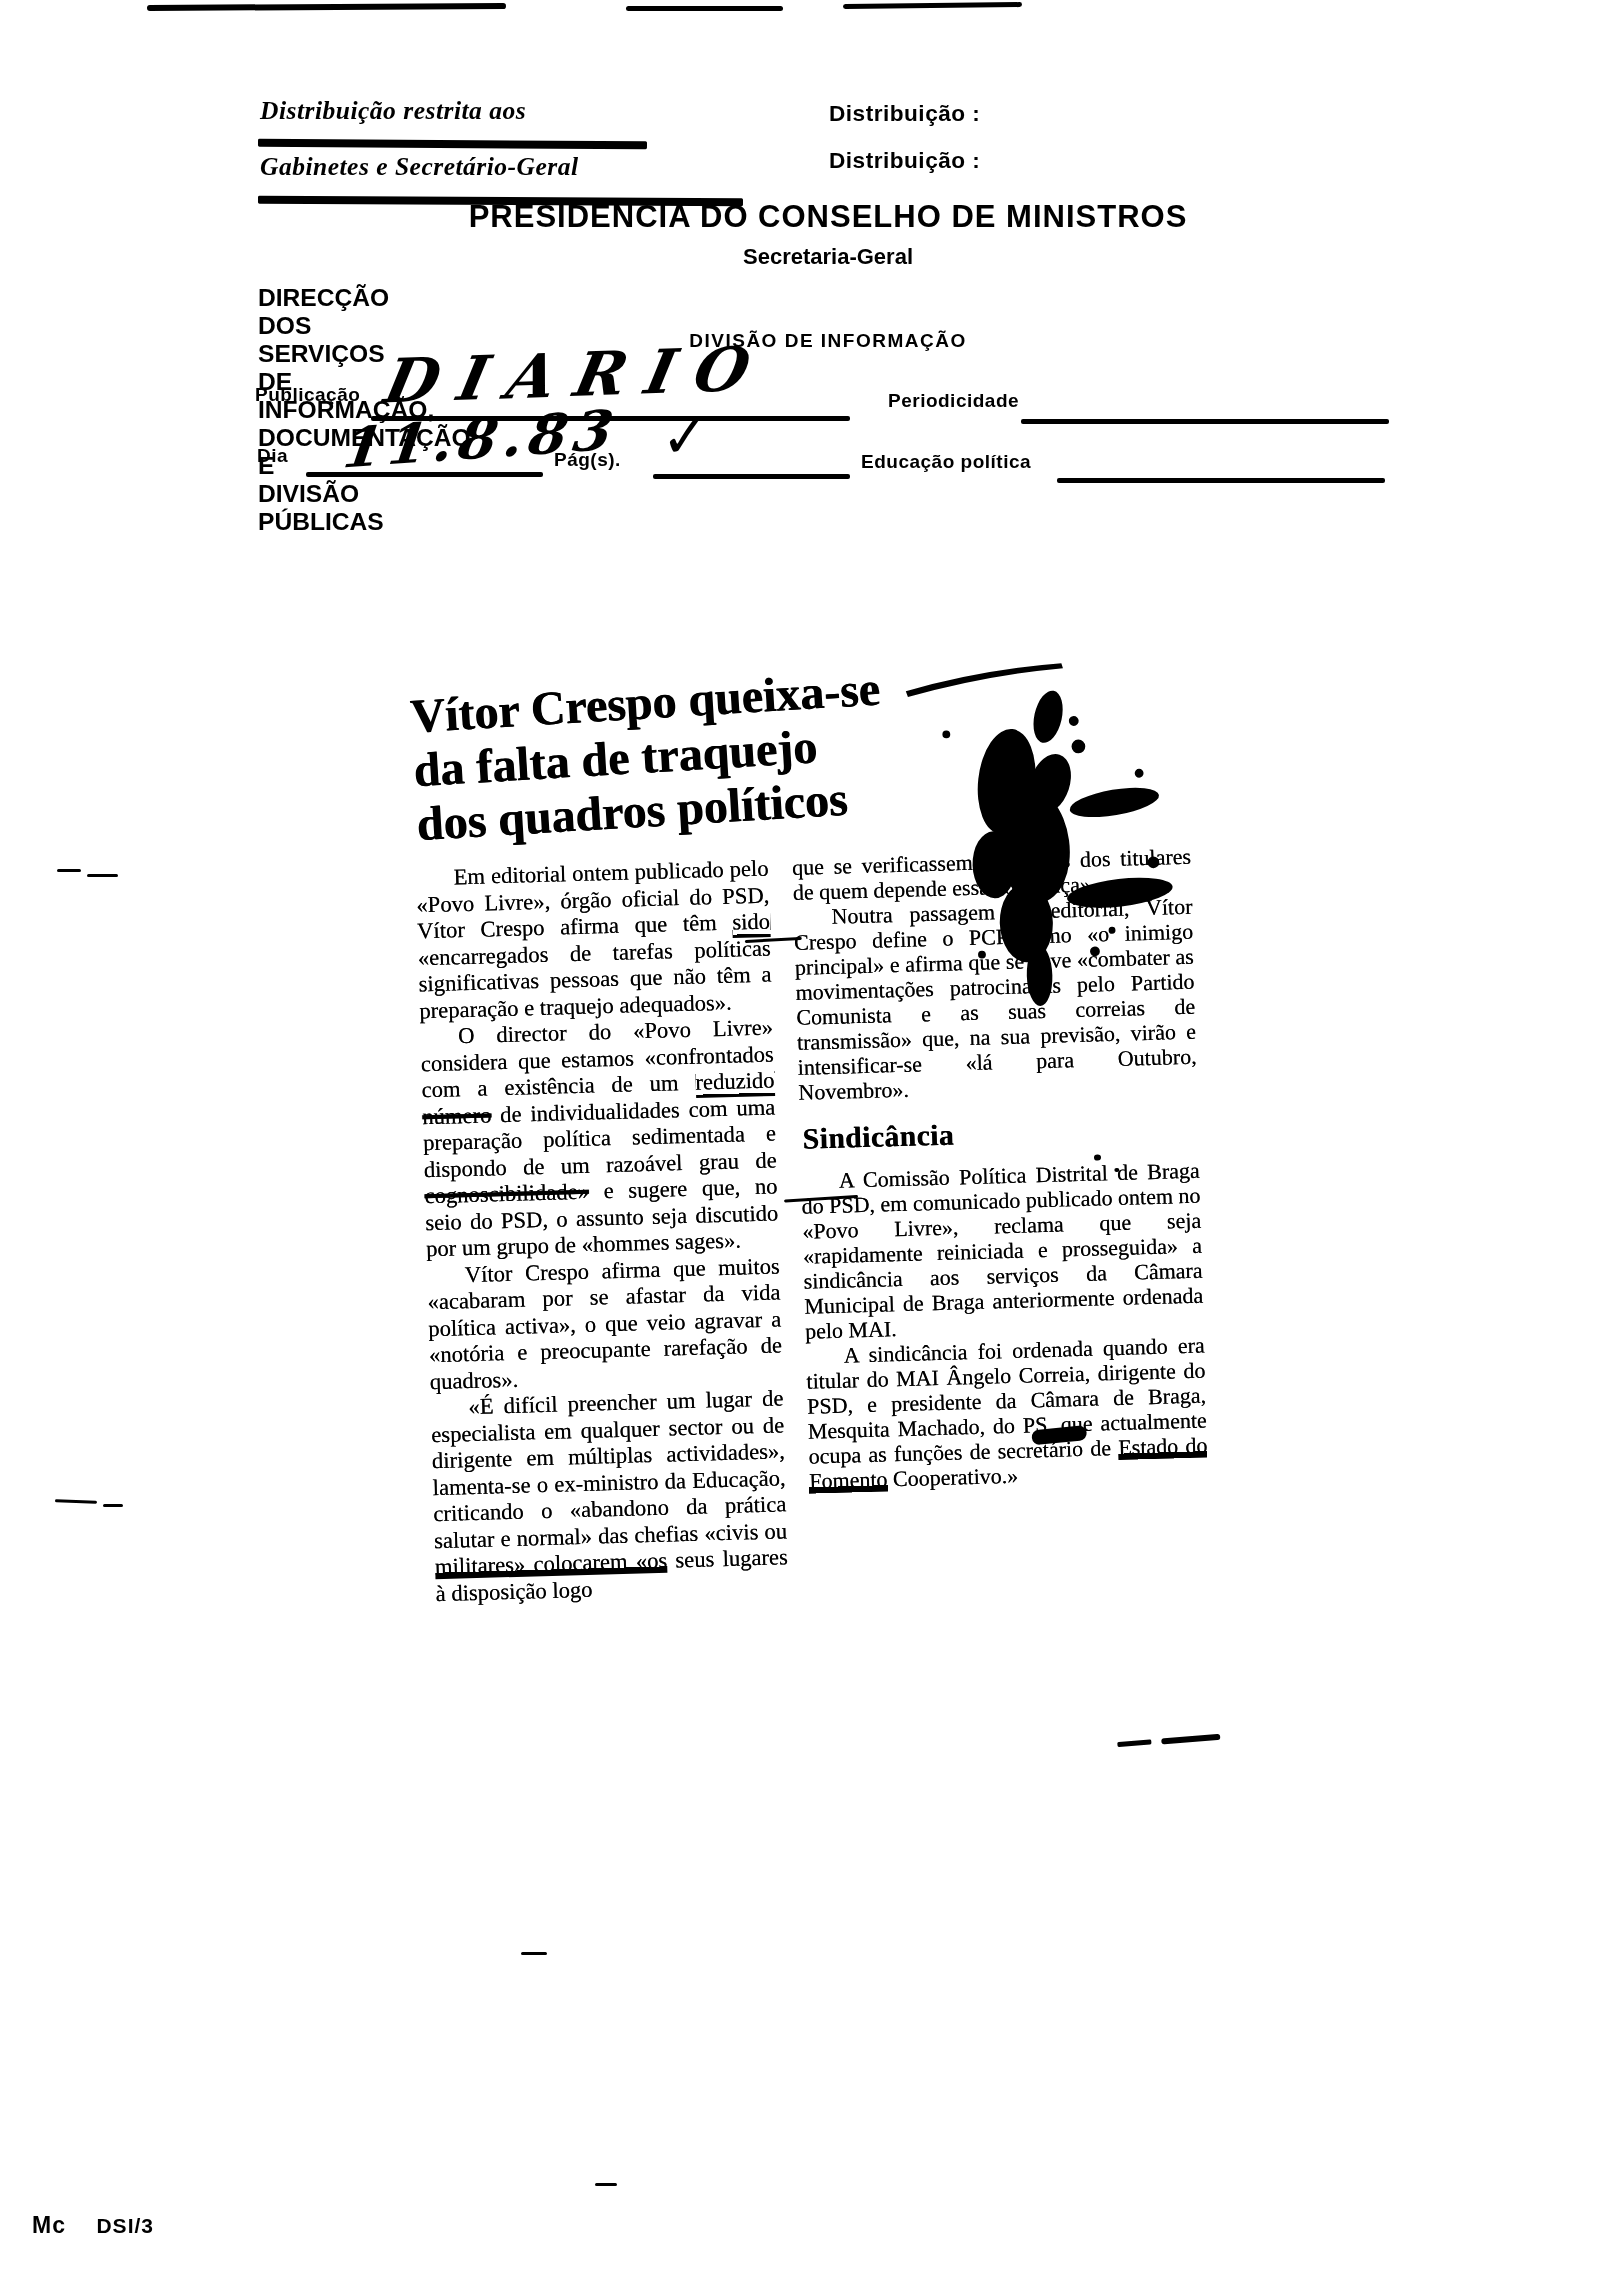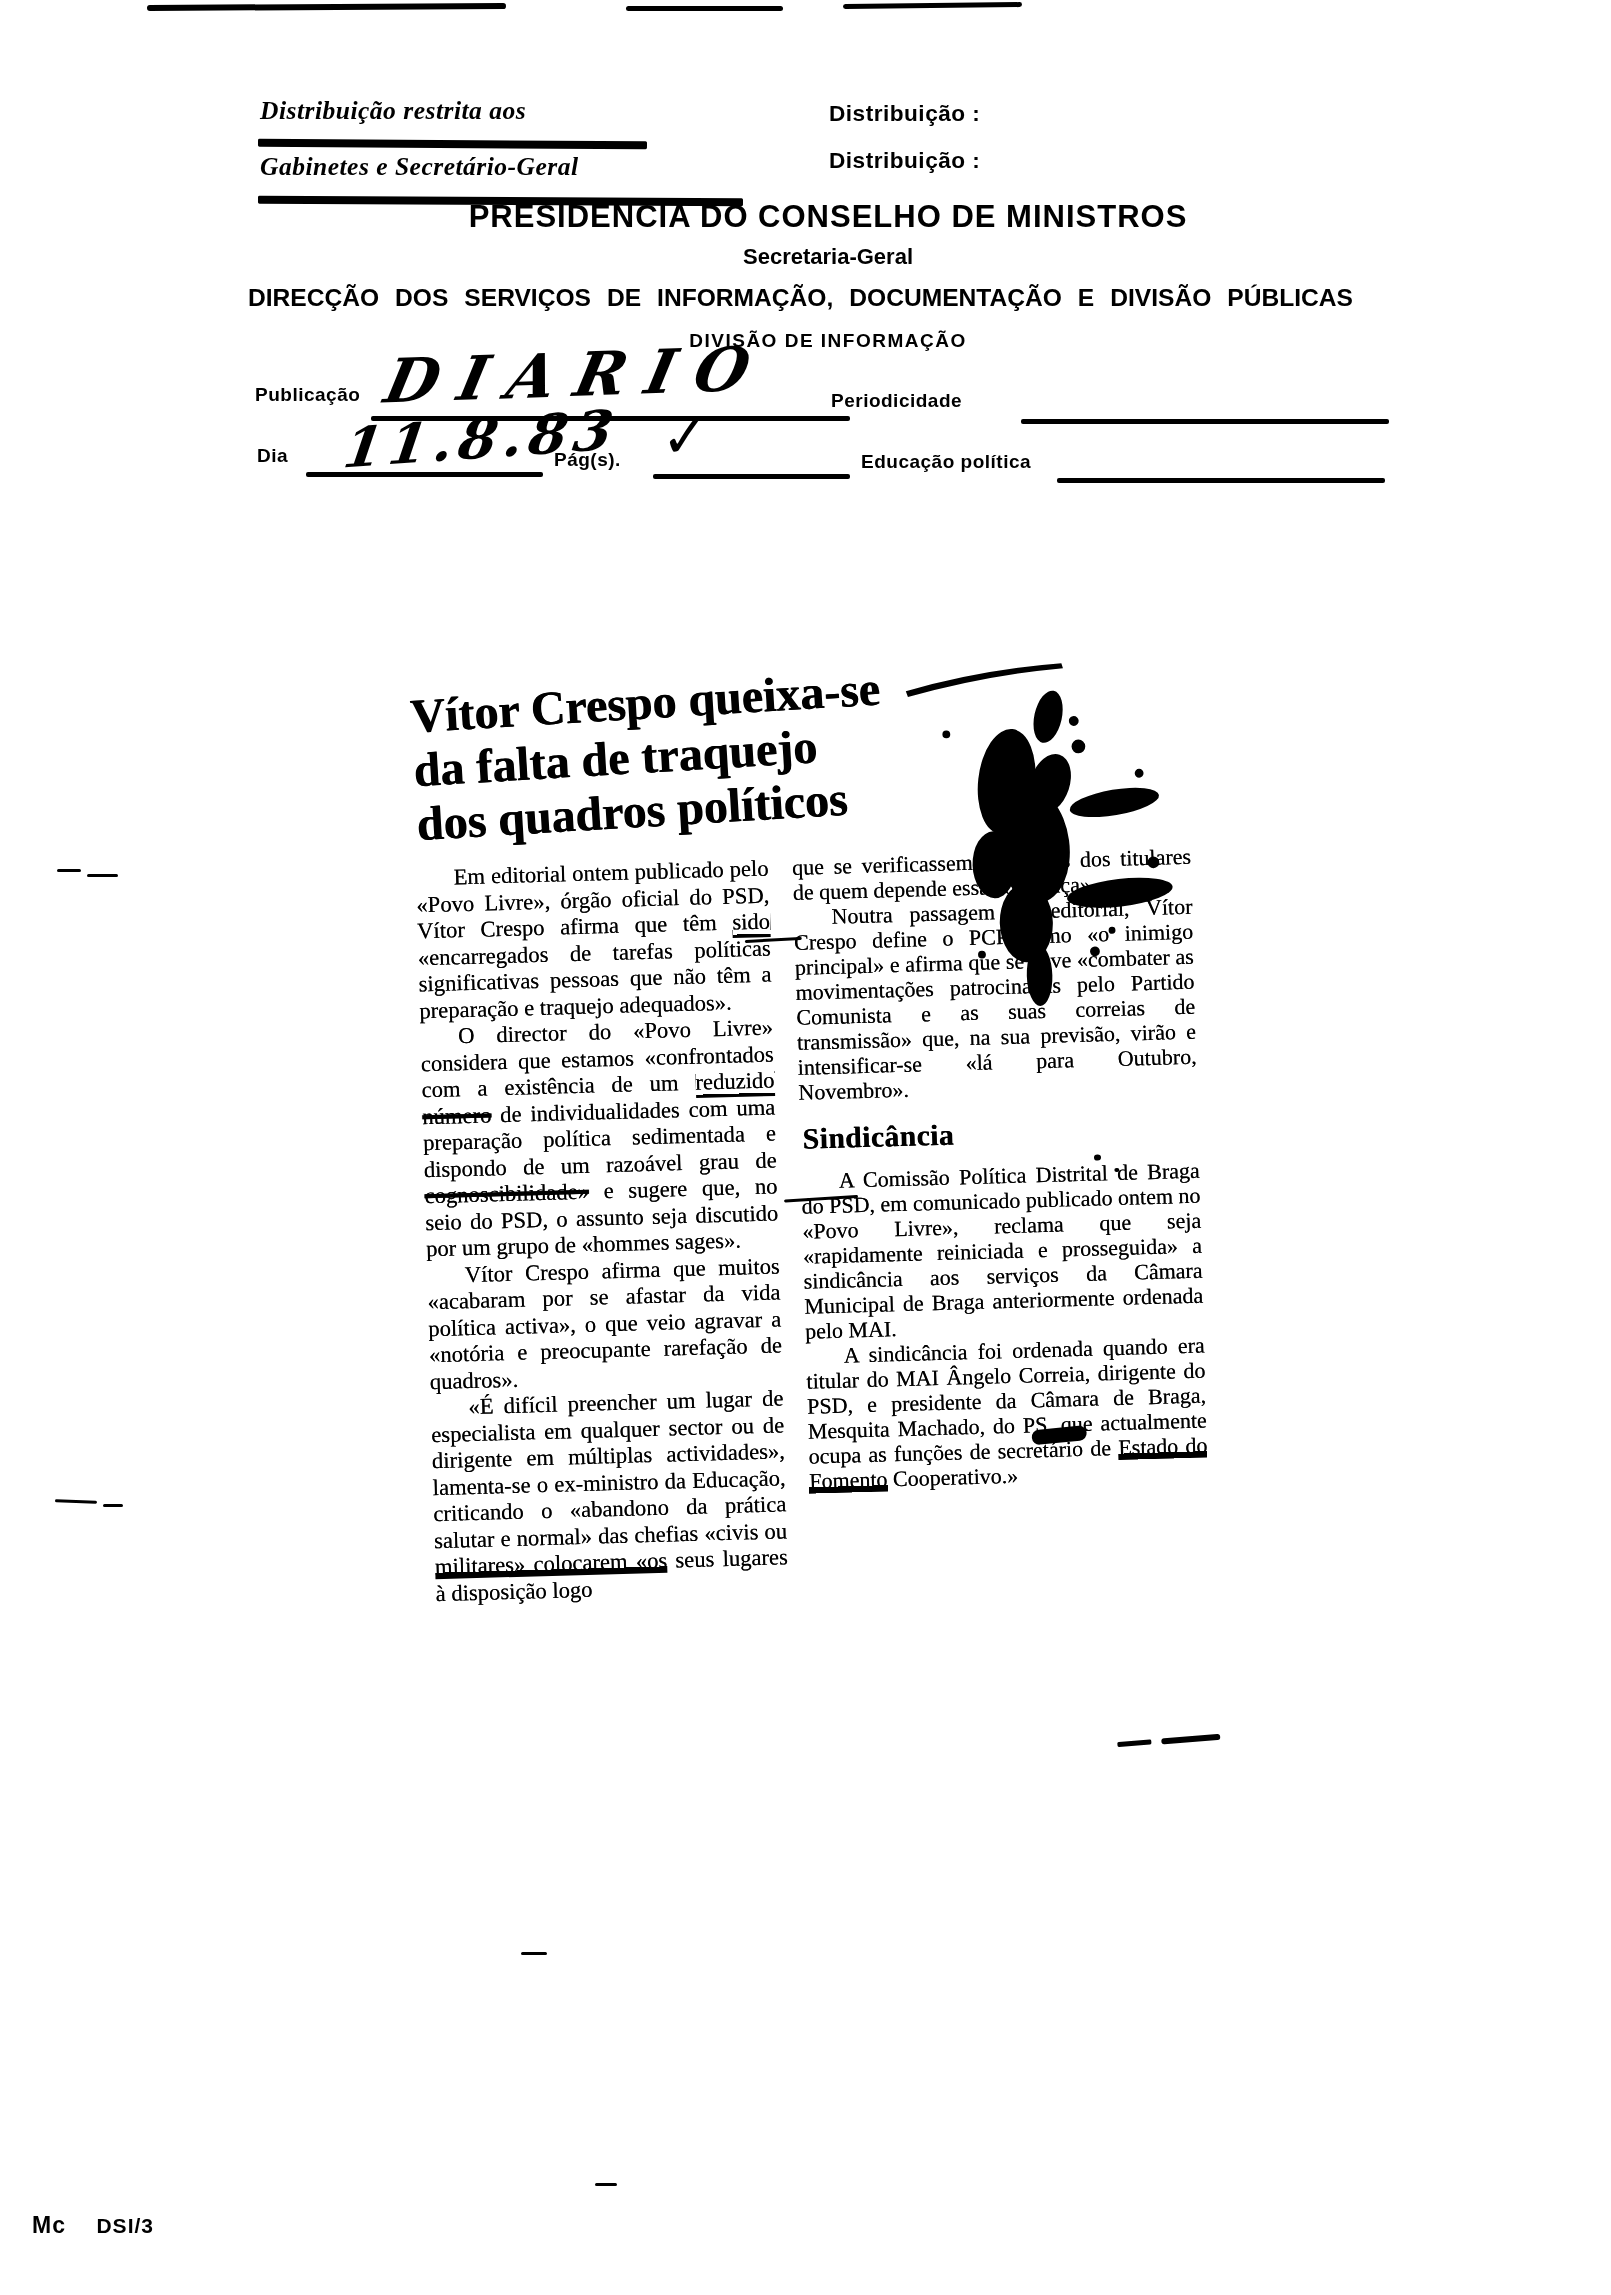--- a/index.html
+++ b/index.html
@@ -15,21 +15,21 @@
 
   
   .restricted{
     font-family:"Liberation Serif", serif;font-style:italic;font-weight:bold;
     font-size:25.5px;letter-spacing:0.5px;white-space:nowrap;
   }
   .hbar{background:#000;height:8.4px;border-radius:1.5px;}
   .plain-label{font-weight:bold;font-size:22.6px;white-space:nowrap;letter-spacing:0.5px;}
   .org-title{left:0;width:1612px;text-align:center;font-weight:bold;font-size:31px;letter-spacing:1px;transform:translateX(22px);}
   .org-sub{left:0;width:1612px;text-align:center;font-weight:bold;font-size:22px;transform:translateX(22px);}
-  .org-dep{left:248px;width:1105px;font-weight:bold;font-size:24.6px;text-align:justify;text-align-last:justify;white-space:nowrap;display:flex;justify-content:space-between;}
+  .org-dep{left:258px;width:1105px;font-weight:bold;font-size:24.6px;text-align:justify;text-align-last:justify;white-space:nowrap;display:flex;justify-content:space-between;flex-direction:column;}
   .org-dep span{white-space:nowrap;}
   .org-div{left:0;width:1612px;text-align:center;font-weight:bold;font-size:19px;letter-spacing:1.5px;transform:translateX(22px);}
 
   
   .field-label{font-weight:bold;font-size:19px;white-space:nowrap;letter-spacing:0.5px;}
   .fline{background:#000;height:5.4px;border-radius:2px;}
   .handw{
     font-family:"DejaVu Serif", serif;font-weight:bold;font-style:italic;
     white-space:nowrap;line-height:1;
   }
@@ -90,21 +90,21 @@
     <span>DOCUMENTAÇÃO</span>
     <span>E</span>
     <span>DIVISÃO</span>
     <span>PÚBLICAS</span>
   </div>
 <div class="abs org-div" style="top:330px;">DIVISÃO DE INFORMAÇÃO</div>
 
 <div class="abs field-label" style="left:255px;top:384px;">Publicação</div>
 <div class="abs handw hw-pub" style="left:388px;top:344px;">DIARIO</div>
 <div class="abs fline" style="left:371px;top:416px;width:479px;"></div>
-<div class="abs field-label" style="left:831px;top:390px;">Periodicidade</div>
+<div class="abs field-label" style="left:888px;top:390px;">Periodicidade</div>
 <div class="abs fline" style="left:1021px;top:419px;width:368px;"></div>
 
 <div class="abs field-label" style="left:257px;top:445px;">Dia</div>
 <div class="abs handw hw-dia" style="left:346px;top:411px;">11.8.83</div>
 <div class="abs fline" style="left:306px;top:472px;width:237px;"></div>
 <div class="abs field-label" style="left:554px;top:449px;">Pág(s).</div>
 <div class="abs handw hw-pag" style="left:661px;top:407px;">✓</div>
 <div class="abs fline" style="left:653px;top:474px;width:197px;"></div>
 <div class="abs field-label" style="left:861px;top:451px;">Educação política</div>
 <div class="abs fline" style="left:1057px;top:478px;width:328px;"></div>

